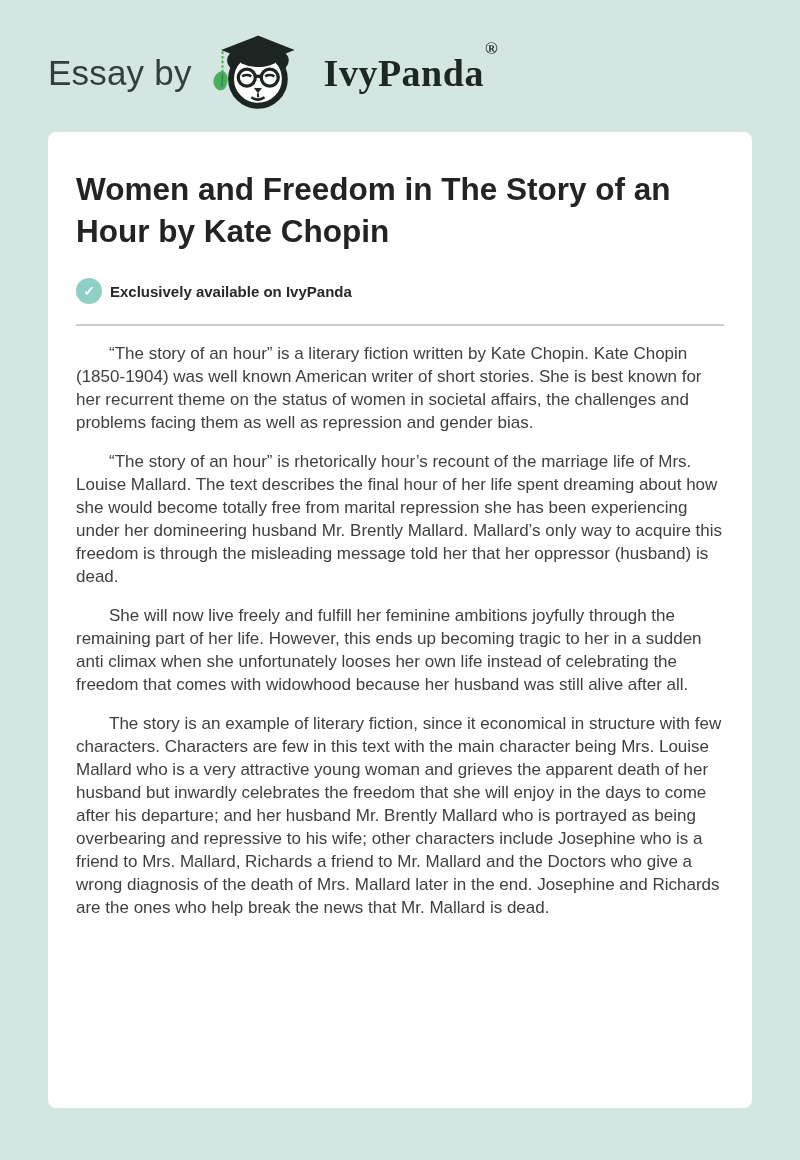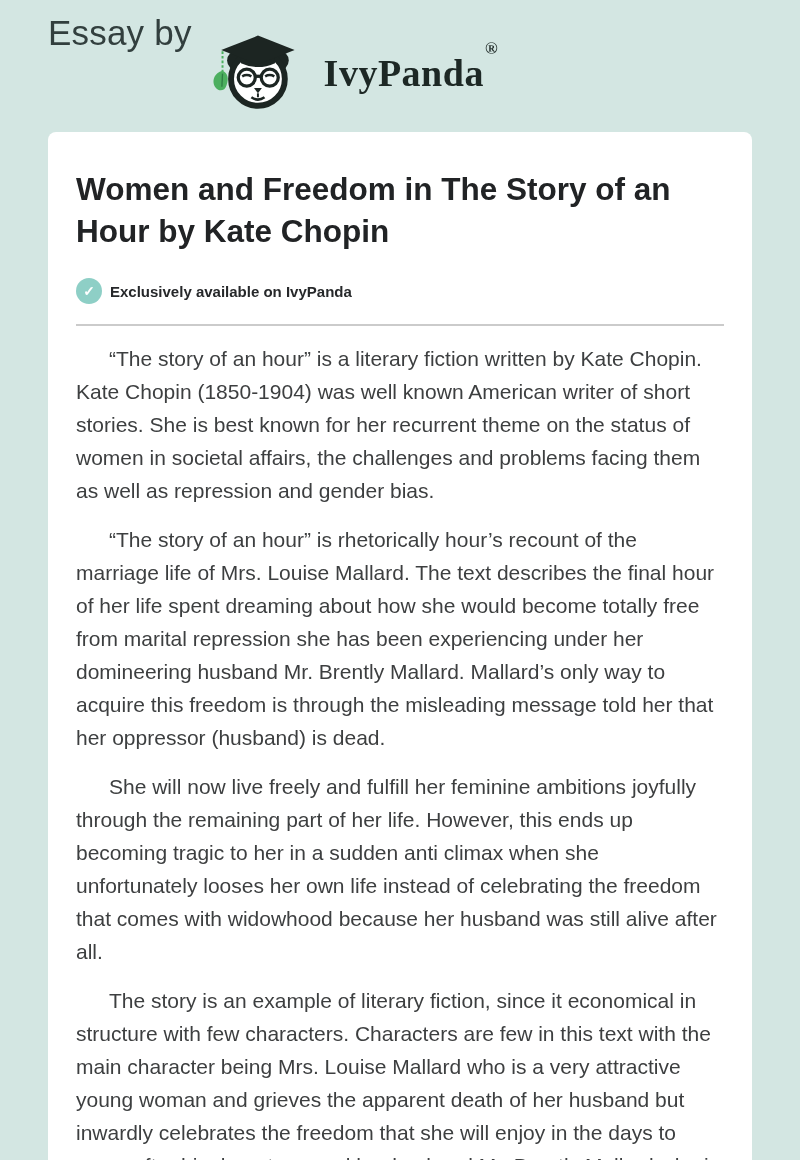--- a/index.html
+++ b/index.html
@@ -7,20 +7,21 @@
   body {
     width: 800px;
     height: 1160px;
     background: #d3e6e2;
     font-family: "Liberation Sans", sans-serif;
     overflow: hidden;
   }
   .header {
     height: 132px;
     display: flex;
+    align-items: center;
     padding-left: 48px;
     padding-top: 13px;
   }
   .header-prefix {
     font-size: 35px;
     color: #323f3e;
     letter-spacing: 0.2px;
   }
   .logo-lockup {
     display: flex;
@@ -86,22 +87,22 @@
     font-size: 15px;
     font-weight: 700;
     color: #26282a;
   }
   .divider {
     border: none;
     border-top: 2px solid #cbcbcb;
     margin-bottom: 6px;
   }
   .body-copy p {
-    font-size: 21px;
-    line-height: 33px;
+    font-size: 17px;
+    line-height: 23px;
     color: #3d3f40;
     text-indent: 33px;
     margin-top: 16px;
   }
 </style>
 </head>
 <body>
 
 <div class="header">
   <span class="header-prefix">Essay by</span>

